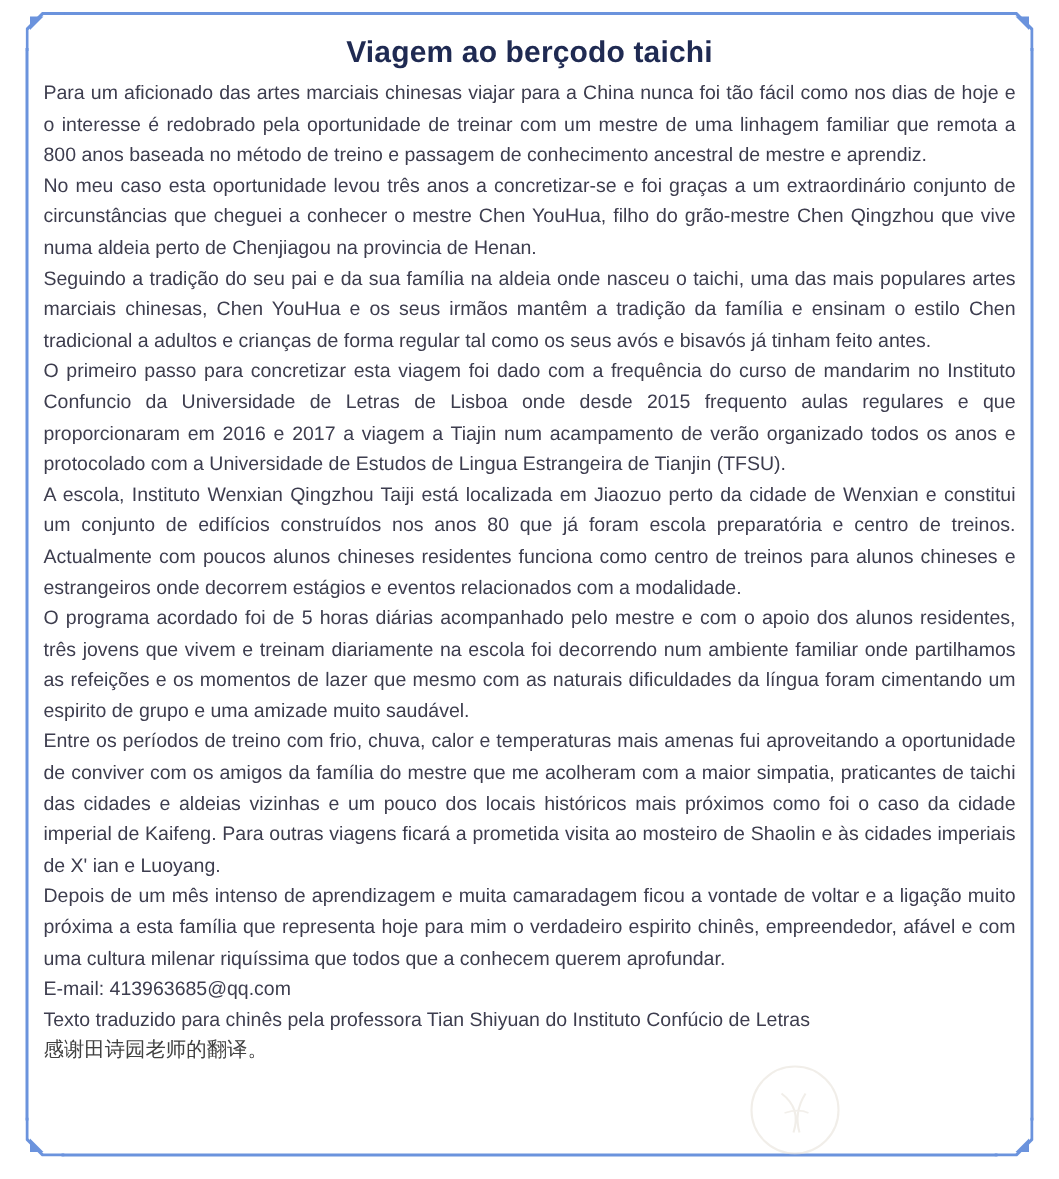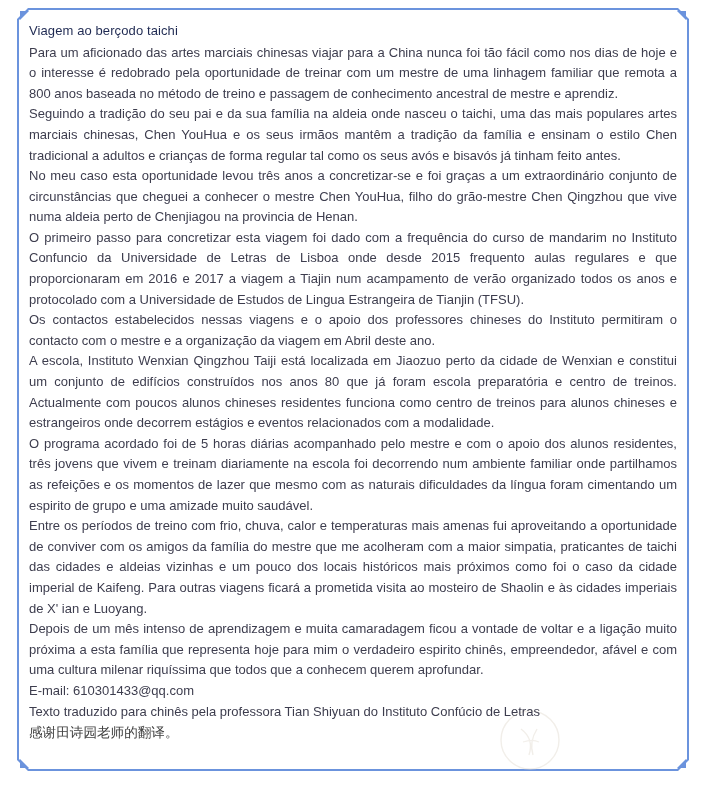--- a/index.html
+++ b/index.html
@@ -71,24 +71,24 @@
   #content {
     position: absolute;
     left: 29px;
     top: 14px;
     width: 648px;
     height: 752px;
     box-sizing: border-box;
   }
 
   .doc-title {
-    font-size: 13px;
-    font-weight: normal;
+    font-size: 20px;
+    font-weight: bold;
     color: #1f2a52;
-    text-align: left;
+    text-align: center;
     letter-spacing: 0.1px;
     margin: 8px 0 3px 0;
     line-height: 1.35;
   }
 
   p.para {
     margin: 0;
     font-size: 13px;
     line-height: 20.6px;
     color: #3d3d4e;
@@ -161,27 +161,26 @@
       <path d="M22 20 C30 26, 34 34, 30 46 M38 20 C33 28, 31 36, 34 46" fill="none" stroke="#e4ded4" stroke-width="1.4"></path>
       <path d="M24 33 C30 31, 36 31, 40 33" fill="none" stroke="#e7e1d8" stroke-width="1.2"></path>
     </svg>
   </div>
 
   <div id="content">
 
     <div class="doc-title">Viagem ao berçodo taichi</div>
 
     <p class="para">Para um aficionado das artes marciais chinesas viajar para a China nunca foi tão fácil como nos dias de hoje e o interesse é redobrado pela oportunidade de treinar com um mestre de uma linhagem familiar que remota a 800 anos baseada no método de treino e passagem de conhecimento ancestral de mestre e aprendiz.</p>
+    <p class="para">No meu caso esta oportunidade levou três anos a concretizar-se e foi graças a um extraordinário conjunto de circunstâncias que cheguei a conhecer o mestre Chen YouHua, filho do grão-mestre Chen Qingzhou que vive numa aldeia perto de Chenjiagou na provincia de Henan.</p>
     <p class="para">Seguindo a tradição do seu pai e da sua família na aldeia onde nasceu o taichi, uma das mais populares artes marciais chinesas, Chen YouHua e os seus irmãos mantêm a tradição da família e ensinam o estilo Chen tradicional a adultos e crianças de forma regular tal como os seus avós e bisavós já tinham feito antes.</p>
-    <p class="para">No meu caso esta oportunidade levou três anos a concretizar-se e foi graças a um extraordinário conjunto de circunstâncias que cheguei a conhecer o mestre Chen YouHua, filho do grão-mestre Chen Qingzhou que vive numa aldeia perto de Chenjiagou na provincia de Henan.</p>
     <p class="para">O primeiro passo para concretizar esta viagem foi dado com a frequência do curso de mandarim no Instituto Confuncio da Universidade de Letras de Lisboa onde desde 2015 frequento aulas regulares e que proporcionaram em 2016 e 2017 a viagem a Tiajin num acampamento de verão organizado todos os anos e protocolado com a Universidade de Estudos de Lingua Estrangeira de Tianjin (TFSU).</p>
-    <p class="para">Os contactos estabelecidos nessas viagens e o apoio dos professores chineses do Instituto permitiram o contacto com o mestre e a organização da viagem em Abril deste ano.</p>
     <p class="para">A escola, Instituto Wenxian Qingzhou Taiji está localizada em Jiaozuo perto da cidade de Wenxian e constitui um conjunto de edifícios construídos nos anos 80 que já foram escola preparatória e centro de treinos. Actualmente com poucos alunos chineses residentes funciona como centro de treinos para alunos chineses e estrangeiros onde decorrem estágios e eventos relacionados com a modalidade.</p>
     <p class="para">O programa acordado foi de 5 horas diárias acompanhado pelo mestre e com o apoio dos alunos residentes, três jovens que vivem e treinam diariamente na escola foi decorrendo num ambiente familiar onde partilhamos as refeições e os momentos de lazer que mesmo com as naturais dificuldades da língua foram cimentando um espirito de grupo e uma amizade muito saudável.</p>
     <p class="para">Entre os períodos de treino com frio, chuva, calor e temperaturas mais amenas fui aproveitando a oportunidade de conviver com os amigos da família do mestre que me acolheram com a maior simpatia, praticantes de taichi das cidades e aldeias vizinhas e um pouco dos locais históricos mais próximos como foi o caso da cidade imperial de Kaifeng. Para outras viagens ficará a prometida visita ao mosteiro de Shaolin e às cidades imperiais de X' ian e Luoyang.</p>
     <p class="para">Depois de um mês intenso de aprendizagem e muita camaradagem ficou a vontade de voltar e a ligação muito próxima a esta família que representa hoje para mim o verdadeiro espirito chinês, empreendedor, afável e com uma cultura milenar riquíssima que todos que a conhecem querem aprofundar.</p>
 
-    <p class="para plain">E-mail: 610301433@qq.com</p>
+    <p class="para plain">E-mail: 413963685@qq.com</p>
     <p class="para plain">Texto traduzido para chinês pela professora Tian Shiyuan do Instituto Confúcio de Letras</p>
     <p class="cjk">感谢田诗园老师的翻译。</p>
 
   </div>
 </div>
 
 </body></html>

